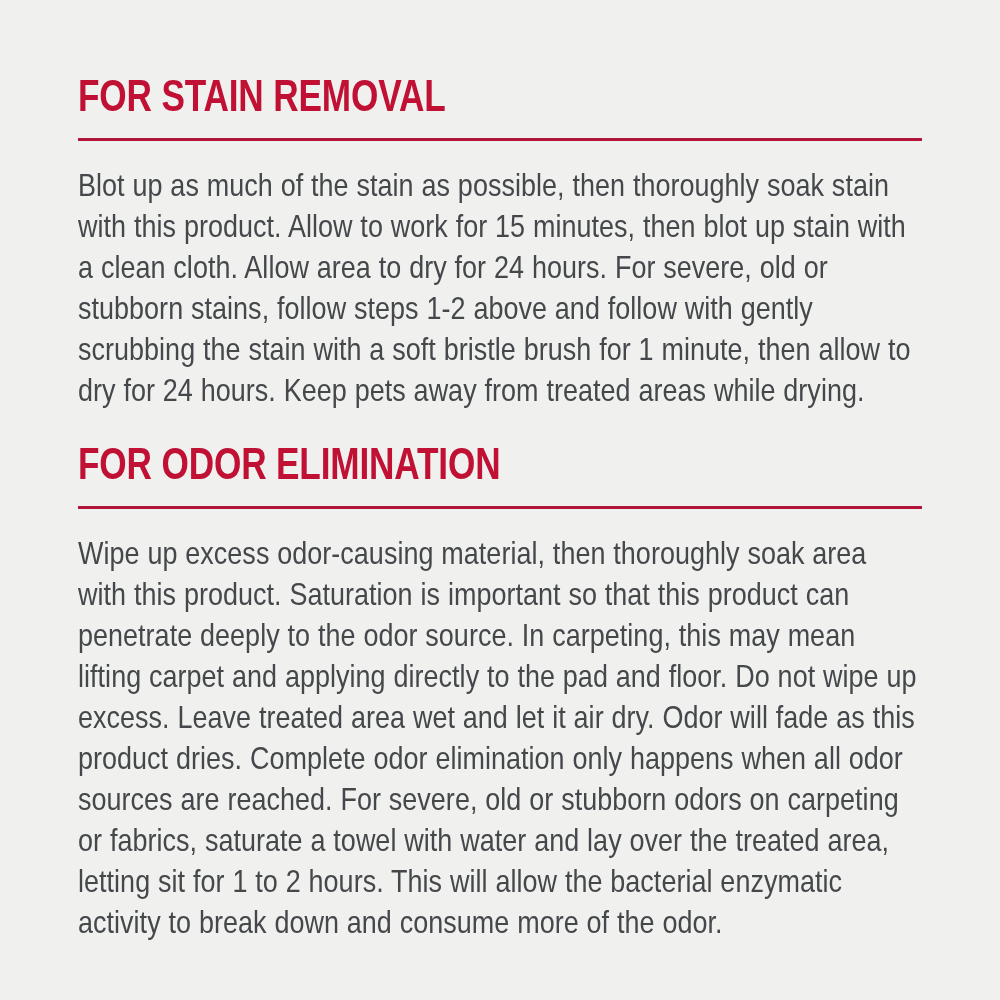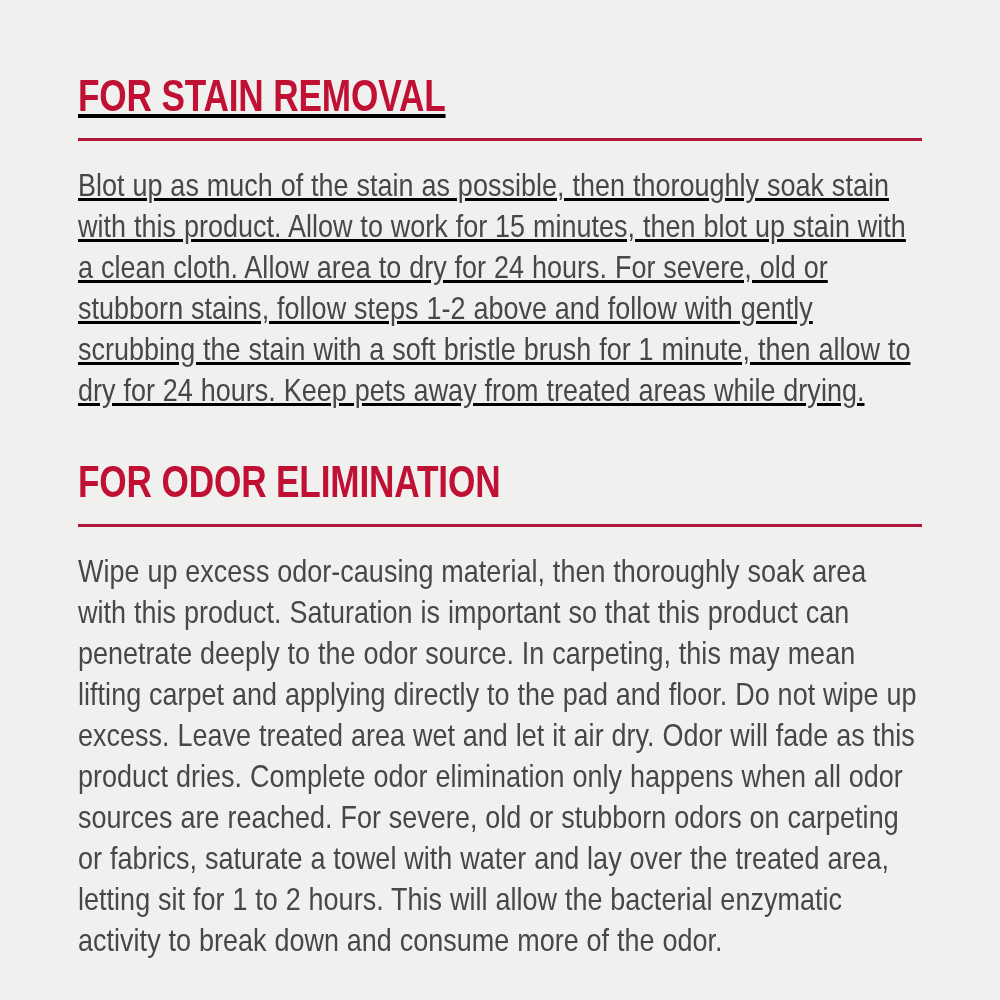--- a/index.html
+++ b/index.html
@@ -26,22 +26,22 @@
     padding: 0 78px;
   }
 
   
   .section {
     position: absolute;
     left: 78px;
     width: 844px;
   }
 
-  #section-stain  { top: 72px; text-decoration: underline; }
-  #section-odor   { top: 458px; }
+  #section-stain  { top: 72px; }
+  #section-odor   { top: 440px; }
 
   
   .section-heading {
     margin: 0;
     color: #C01033;
     font-family: "Liberation Sans Narrow", "Liberation Sans", "DejaVu Sans Condensed", sans-serif;
     font-size: 44px;
     font-weight: 700;
     line-height: 48px;
     letter-spacing: -0.2px;

